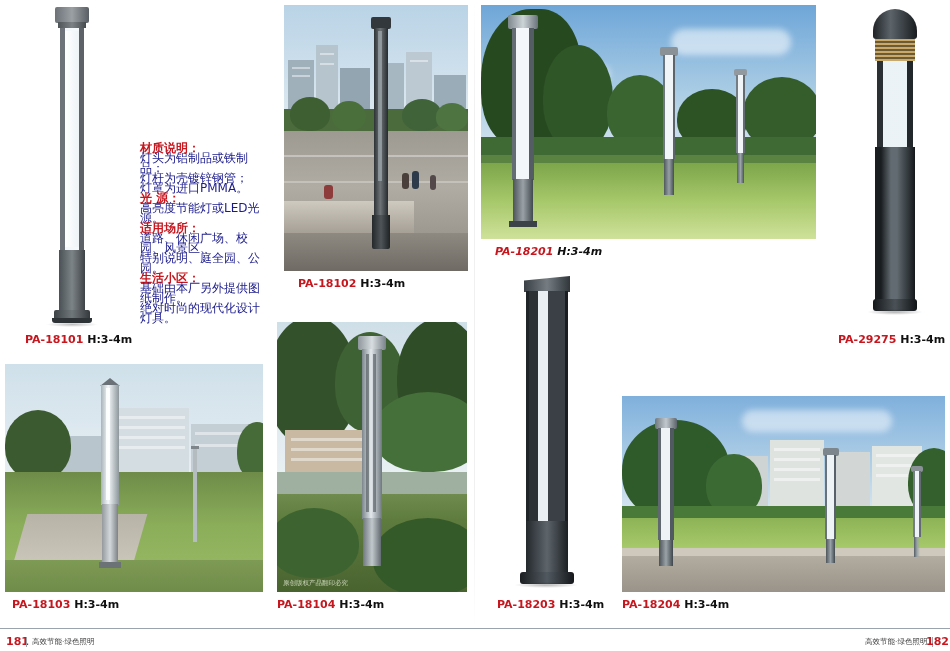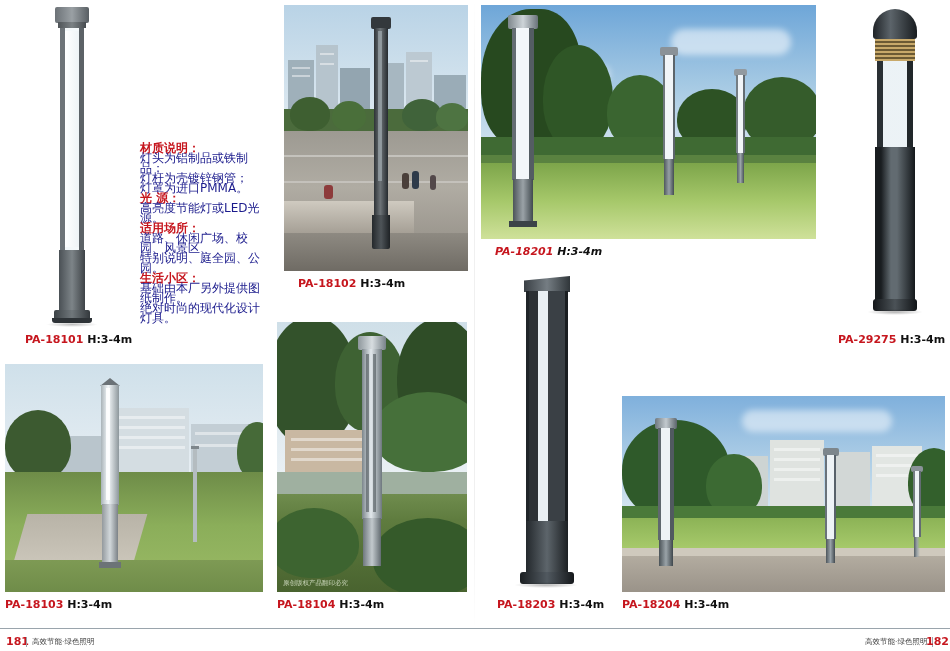--- a/index.html
+++ b/index.html
@@ -191,21 +191,21 @@
       <div style="position:absolute;left:9px;top:10px;width:4px;height:112px;background:#ffffff;opacity:.85;"></div>
       <div style="position:absolute;left:5px;top:126px;width:16px;height:60px;background:linear-gradient(to right,#93999d,#d2d8db,#7c8287);"></div>
       <div style="position:absolute;left:2px;top:184px;width:22px;height:6px;background:#6c7377;"></div>
     </div>
 
     <div class="pole" style="left:186px;top:82px;width:8px;height:96px;">
       <div style="position:absolute;left:0;top:0;width:8px;height:3px;background:#7e868b;"></div>
       <div style="position:absolute;left:2px;top:3px;width:4px;height:93px;background:#b4bcc0;"></div>
     </div>
   </div>
-  <div class="caption" style="left:5px;top:598px;">
+  <div class="caption" style="left:12px;top:598px;">
     <span class="code">PA-18103</span>
     <span class="hh">H:3-4m</span>
   </div>
 
   <div class="photo" style="left:277px;top:322px;width:190px;height:270px;">
     <div class="sky" style="height:150px;background:linear-gradient(to bottom,#cfdfe8,#e9f0f4);"></div>
 
     <div class="tree" style="left:-10px;top:-6px;width:90px;height:130px;background:#33522b;"></div>
     <div class="tree" style="left:58px;top:10px;width:70px;height:100px;background:#3e6233;"></div>
     <div class="tree" style="left:120px;top:-4px;width:86px;height:120px;background:#2f4d27;"></div>

